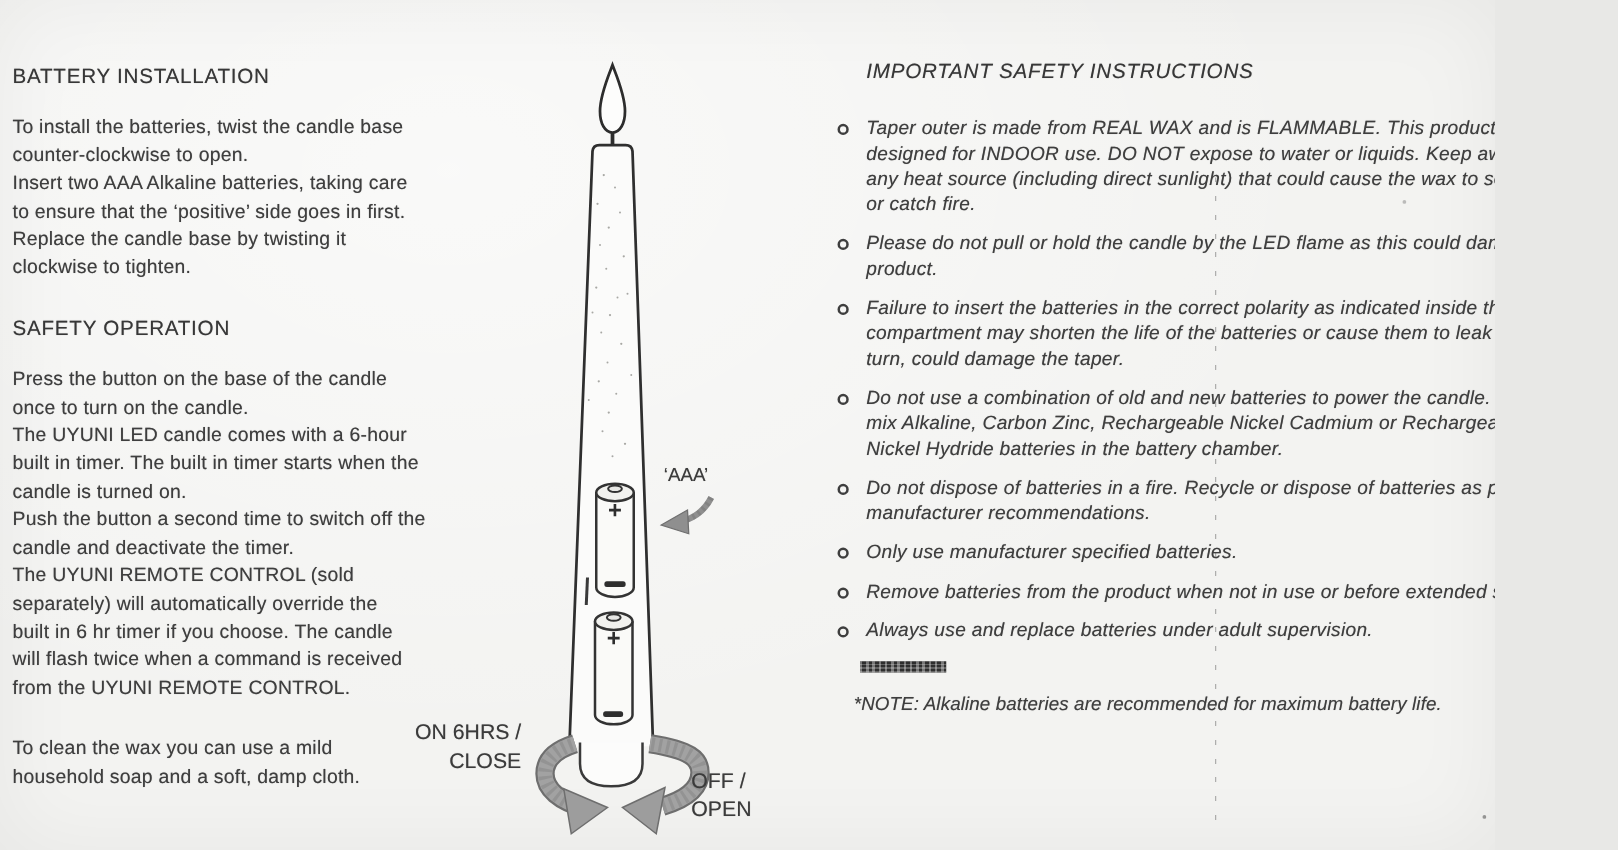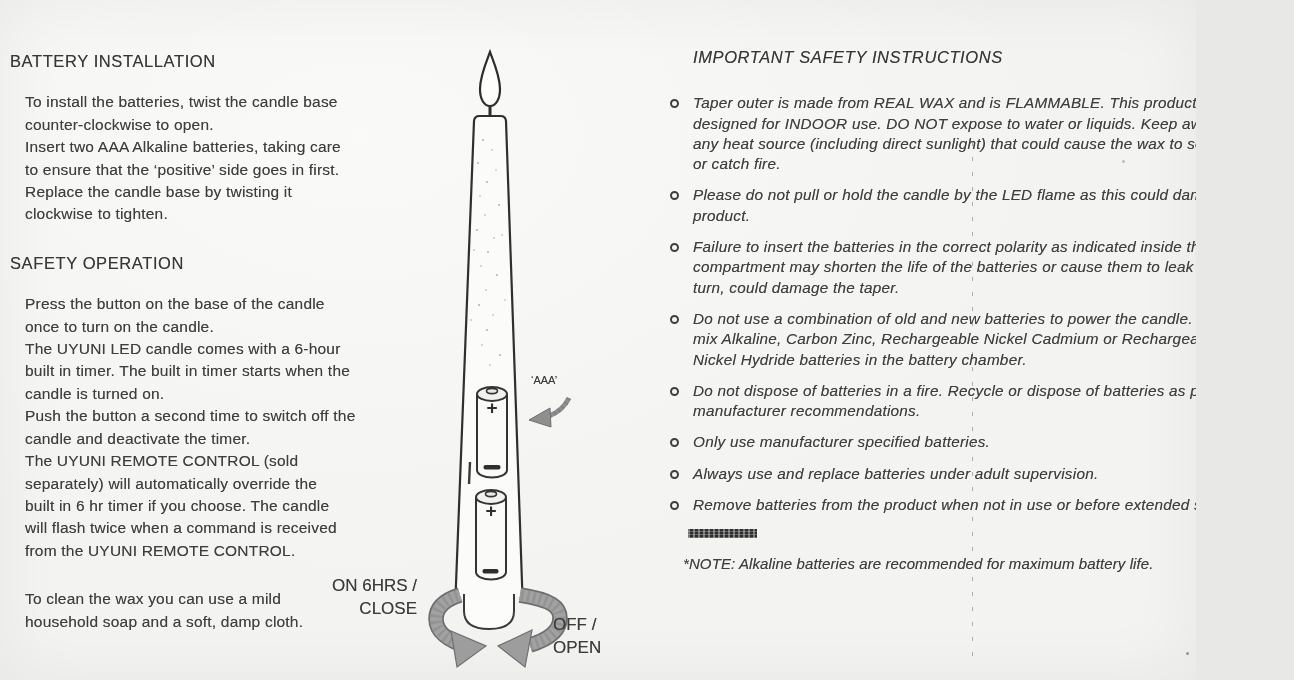--- a/index.html
+++ b/index.html
@@ -5,39 +5,39 @@
   html,body{margin:0;padding:0;background:#e8e8e6;}
   .page{
     position:relative;width:1196px;height:680px;overflow:hidden;
     background:#f3f3f1;
     background-image:radial-gradient(ellipse at 30% 20%, rgba(255,255,255,.55), rgba(255,255,255,0) 60%);
     box-shadow:inset 0 0 70px rgba(0,0,0,.05);
     font-family:"Liberation Sans",sans-serif;color:#3e3e3e;
   }
   .soft{text-shadow:0 0 .6px rgba(62,62,62,.55);}
   h2{font-size:16.5px;font-weight:400;letter-spacing:.6px;margin:0;color:#373737;}
-  .body-text{white-space:pre-line;margin-left:15px;}
+  .body-text{white-space:pre-line;}
   
   .left-col{position:absolute;left:10px;top:50px;width:356px;font-size:15.5px;line-height:22.4px;letter-spacing:.2px;}
   .left-col .section{margin-bottom:26px;}
   .left-col h2{margin-bottom:19px;}
   
   .right-col{position:absolute;left:668px;top:47px;width:616px;font-size:15.3px;line-height:20.3px;letter-spacing:.25px;font-style:italic;}
   .right-col h2{margin-left:25px;}
   .right-col ul{list-style:none;margin:26px 0 0 0;padding:0;}
   .right-col li{display:flex;margin-bottom:11px;}
   .right-col .dot{flex:0 0 auto;width:5px;height:5px;border:2px solid #3e3e3e;border-radius:50%;margin:6px 0 0 2px;}
   .right-col .btext{margin-left:14px;}
   .smudge{margin:14px 0 0 20px;width:69px;height:9px;background:#2e2e2e;
     background-image:repeating-linear-gradient(90deg, rgba(255,255,255,.35) 0 2px, rgba(0,0,0,0) 2px 5px),
                      repeating-linear-gradient(0deg, rgba(255,255,255,.25) 0 1px, rgba(0,0,0,0) 1px 3px);}
   .note{margin:16px 0 0 15px;font-size:15px;letter-spacing:.1px;}
   
   .diag-label{position:absolute;font-size:17px;line-height:23px;white-space:pre-line;color:#3b3b3b;}
-  .aaa{left:531px;top:369px;width:70px;font-size:11px;}
+  .aaa{left:531px;top:369px;width:70px;font-size:15px;}
   .onlbl{left:317px;top:574px;width:100px;text-align:right;}
   .offlbl{left:553px;top:613px;width:90px;text-align:left;}
   
   .fold-line{position:absolute;left:972px;top:142px;width:1px;height:520px;
     background:repeating-linear-gradient(to bottom, rgba(60,60,60,.38) 0 4px, rgba(0,0,0,0) 4px 15px);}
   .speck{position:absolute;width:3px;height:3px;border-radius:50%;background:rgba(60,60,60,.5);}
   svg text{font-family:"Liberation Sans",sans-serif;}
 </style>
 </head>
 <body>
@@ -186,25 +186,25 @@
           <span class="dot"></span>
           <span class="btext body-text">Do not dispose of batteries in a fire. Recycle or dispose of batteries as per battery
 manufacturer recommendations.</span>
         </li>
       <li>
           <span class="dot"></span>
           <span class="btext body-text">Only use manufacturer specified batteries.</span>
         </li>
       <li>
           <span class="dot"></span>
+          <span class="btext body-text">Remove batteries from the product when not in use or before extended storage.</span>
+        </li>
+      <li>
+          <span class="dot"></span>
           <span class="btext body-text">Always use and replace batteries under adult supervision.</span>
-        </li>
-      <li>
-          <span class="dot"></span>
-          <span class="btext body-text">Remove batteries from the product when not in use or before extended storage.</span>
         </li>
     </ul>
     <div class="smudge"></div>
     <div class="note">*NOTE: Alkaline batteries are recommended for maximum battery life.</div>
   </div>
 
   <div class="fold-line"></div>
   <div class="speck" style="left:1202px;top:56px;"></div>
   <div class="speck" style="left:1122px;top:160px;opacity:.6;"></div>
   <div class="speck" style="left:1186px;top:652px;"></div>

